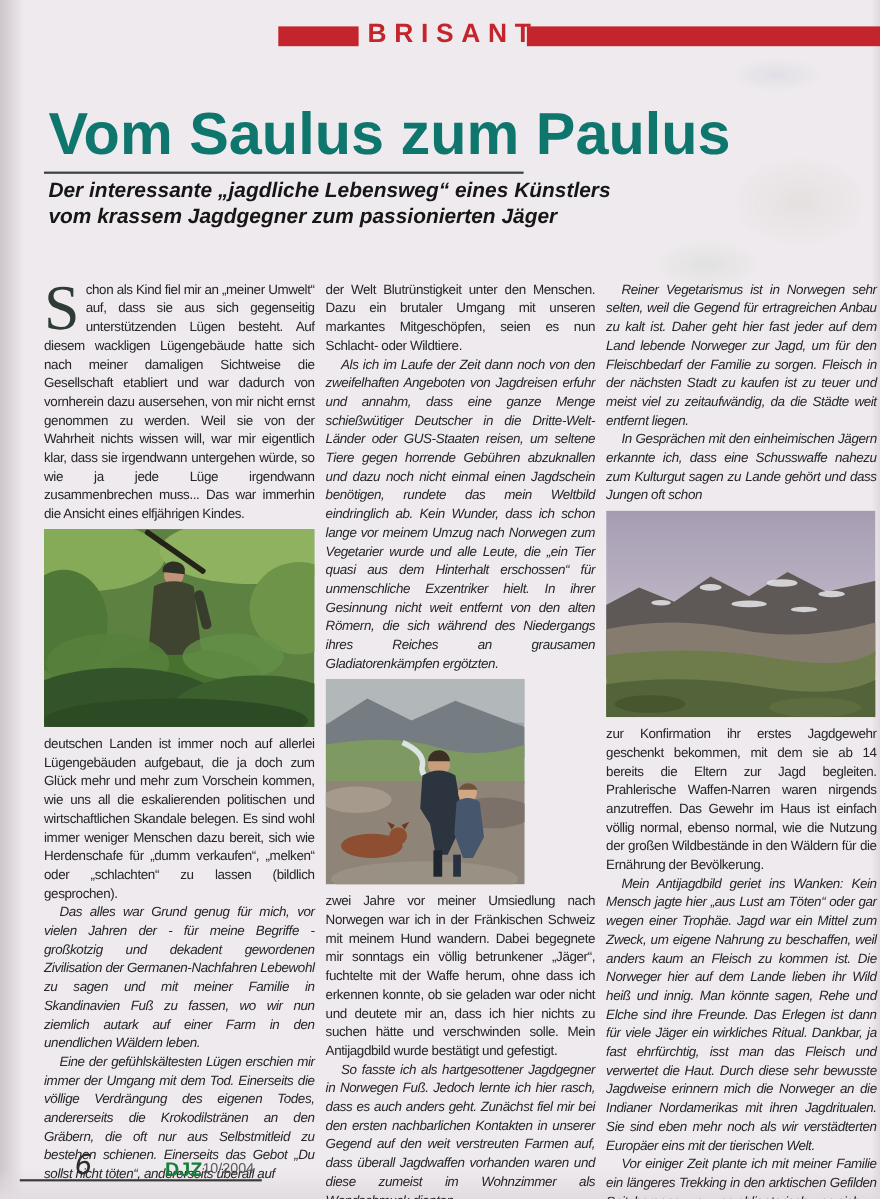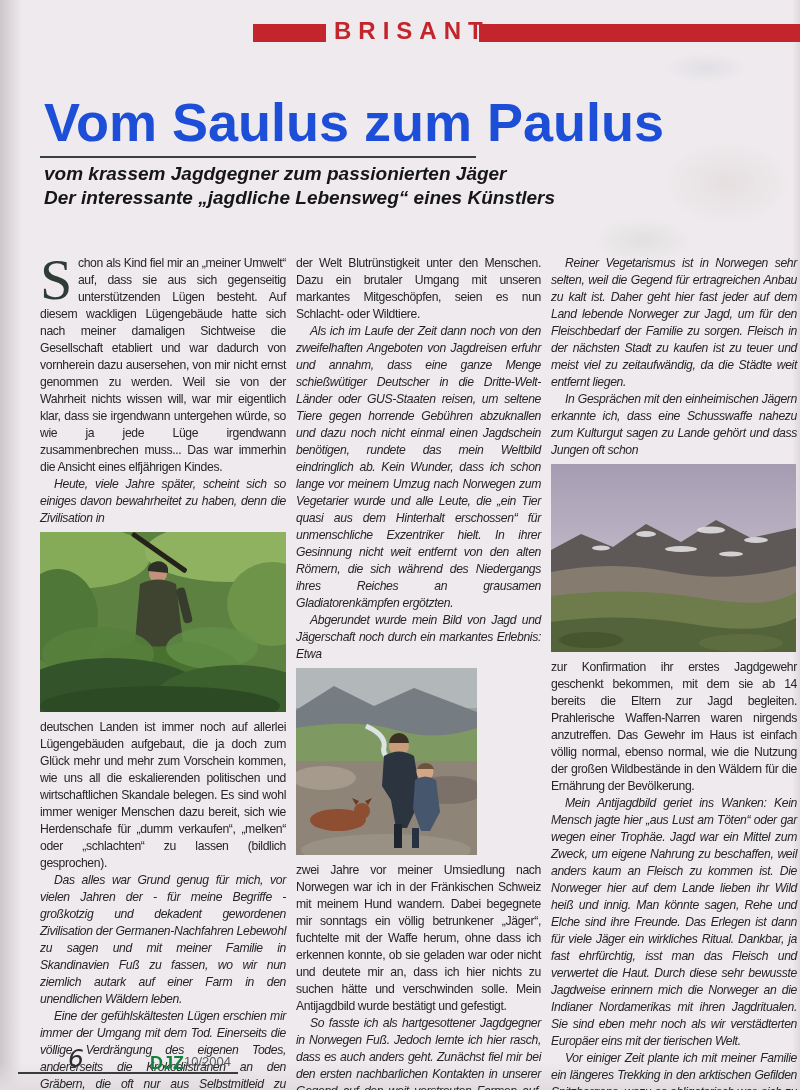--- a/index.html
+++ b/index.html
@@ -24,21 +24,21 @@
       radial-gradient(70px 30px at 30% 85%, #3a6a3a 0%, transparent 70%);
     filter:blur(3px);}
   
   .bar{position:absolute;height:18px;background:#c4242b;}
   .bar-left{left:253px;top:24px;width:73px;}
   .bar-right{left:479px;top:24px;width:321px;}
   .banner-label{position:absolute;left:334px;top:18px;
     font-size:24px;font-weight:bold;letter-spacing:7px;color:#c4242b;line-height:26px;}
   
   .title{position:absolute;left:44px;top:94px;margin:0;
-    font-size:54px;font-weight:bold;color:#1d4ed8;letter-spacing:0px;line-height:56px;}
+    font-size:54px;font-weight:bold;color:#0f766e;letter-spacing:0px;line-height:56px;}
   .title-rule{position:absolute;left:40px;top:156px;width:436px;height:2px;background:#37423c;}
   .subtitle{position:absolute;left:44px;top:162px;
     font-size:19px;font-weight:bold;font-style:italic;color:#161616;line-height:24px;}
   
   .col{position:absolute;top:255px;width:246px;
     font-size:12.2px;line-height:17px;color:#262626;
     letter-spacing:-0.35px;text-align:justify;}
   .col1{left:40px;}
   .col2{left:296px;width:245px;}
   .col3{left:551px;}
@@ -68,27 +68,26 @@
   <div class="edge-right"></div>
   <div class="bleed"></div>
 
   <div class="bar bar-left"></div>
   <div class="banner-label">BRISANT</div>
   <div class="bar bar-right"></div>
 
   <h1 class="title">Vom Saulus zum Paulus</h1>
   <div class="title-rule"></div>
   <div class="subtitle">
+    <div>Der interessante „jagdliche Lebensweg“ eines Künstlers</div>
     <div>vom krassem Jagdgegner zum passionierten Jäger</div>
-    <div>Der interessante „jagdliche Lebensweg“ eines Künstlers</div>
   </div>
 
   <div class="col col1">
     <p><span class="dropcap">S</span><span>chon als Kind fiel mir an „meiner Umwelt“ auf, dass sie aus sich gegenseitig unterstützenden Lügen besteht. Auf diesem wackligen Lügengebäude hatte sich nach meiner damaligen Sichtweise die Gesellschaft etabliert und war dadurch von vornherein dazu ausersehen, von mir nicht ernst genommen zu werden. Weil sie von der Wahrheit nichts wissen will, war mir eigentlich klar, dass sie irgendwann untergehen würde, so wie ja jede Lüge irgendwann zusammenbrechen muss... Das war immerhin die Ansicht eines elfjährigen Kindes.</span></p>
-    <p class="indent">Heute, viele Jahre später, scheint sich so einiges davon bewahrheitet zu haben, denn die Zivilisation in</p>
     <div class="photo photo-1">
       <svg viewBox="0 0 246 180" preserveAspectRatio="none">
         <rect width="246" height="180" fill="#5d8141"></rect>
         <ellipse cx="35" cy="25" rx="75" ry="32" fill="#85aa58"></ellipse>
         <ellipse cx="190" cy="20" rx="85" ry="30" fill="#8fb261"></ellipse>
         <ellipse cx="232" cy="72" rx="45" ry="42" fill="#6d9449"></ellipse>
         <ellipse cx="18" cy="85" rx="40" ry="48" fill="#4f7838"></ellipse>
         <ellipse cx="125" cy="138" rx="75" ry="30" fill="#48702f"></ellipse>
         <rect x="86" y="18" width="66" height="5" rx="2" fill="#23231a" transform="rotate(35 119 21)"></rect>
         <circle cx="118" cy="42" r="9" fill="#c2927a"></circle>
@@ -103,21 +102,20 @@
       </svg>
     </div>
     <p>deutschen Landen ist immer noch auf allerlei Lügengebäuden aufgebaut, die ja doch zum Glück mehr und mehr zum Vorschein kommen, wie uns all die eskalierenden politischen und wirtschaftlichen Skandale belegen. Es sind wohl immer weniger Menschen dazu bereit, sich wie Herdenschafe für „dumm verkaufen“, „melken“ oder „schlachten“ zu lassen (bildlich gesprochen).</p>
     <p class="indent">Das alles war Grund genug für mich, vor vielen Jahren der - für meine Begriffe - großkotzig und dekadent gewordenen Zivilisation der Germanen-Nachfahren Lebewohl zu sagen und mit meiner Familie in Skandinavien Fuß zu fassen, wo wir nun ziemlich autark auf einer Farm in den unendlichen Wäldern leben.</p>
     <p class="indent">Eine der gefühlskältesten Lügen erschien mir immer der Umgang mit dem Tod. Einerseits die völlige Verdrängung des eigenen Todes, andererseits die Krokodilstränen an den Gräbern, die oft nur aus Selbstmitleid zu bestehen schienen. Einerseits das Gebot „Du sollst nicht töten“, andererseits überall auf</p>
   </div>
 
   <div class="col col2">
     <p>der Welt Blutrünstigkeit unter den Menschen. Dazu ein brutaler Umgang mit unseren markantes Mitgeschöpfen, seien es nun Schlacht- oder Wildtiere.</p>
     <p class="indent">Als ich im Laufe der Zeit dann noch von den zweifelhaften Angeboten von Jagdreisen erfuhr und annahm, dass eine ganze Menge schießwütiger Deutscher in die Dritte-Welt-Länder oder GUS-Staaten reisen, um seltene Tiere gegen horrende Gebühren abzuknallen und dazu noch nicht einmal einen Jagdschein benötigen, rundete das mein Weltbild eindringlich ab. Kein Wunder, dass ich schon lange vor meinem Umzug nach Norwegen zum Vegetarier wurde und alle Leute, die „ein Tier quasi aus dem Hinterhalt erschossen“ für unmenschliche Exzentriker hielt. In ihrer Gesinnung nicht weit entfernt von den alten Römern, die sich während des Niedergangs ihres Reiches an grausamen Gladiatorenkämpfen ergötzten.</p>
-    <p class="indent">Abgerundet wurde mein Bild von Jagd und Jägerschaft noch durch ein markantes Erlebnis: Etwa</p>
     <div class="photo photo-2">
       <svg viewBox="0 0 181 187" preserveAspectRatio="none">
         <rect width="181" height="187" fill="#9ba1a5"></rect>
         <rect width="181" height="40" fill="#b2b7ba"></rect>
         <path d="M0 42 L38 18 L78 38 L118 20 L181 44 L181 72 L0 72 z" fill="#767d82"></path>
         <path d="M0 60 Q60 50 100 62 T181 60 L181 96 L0 96 z" fill="#7e9a62"></path>
         <path d="M70 58 q20 9 18 21 q-3 10 15 17" stroke="#dde3e3" stroke-width="5" fill="none"></path>
         <rect y="93" width="181" height="94" fill="#8f8478"></rect>
         <ellipse cx="28" cy="110" rx="32" ry="12" fill="#a59a8c"></ellipse>
         <ellipse cx="152" cy="122" rx="36" ry="14" fill="#7c7168"></ellipse>

